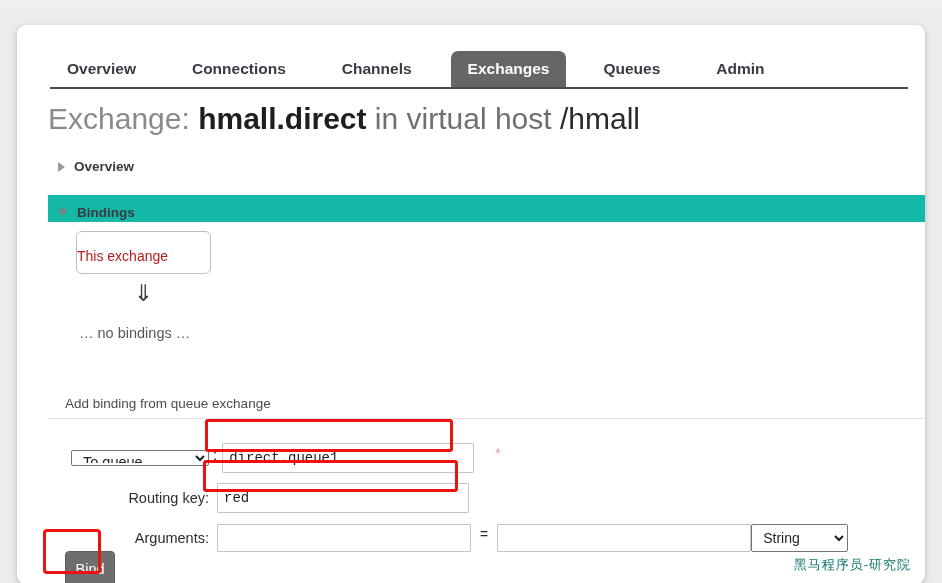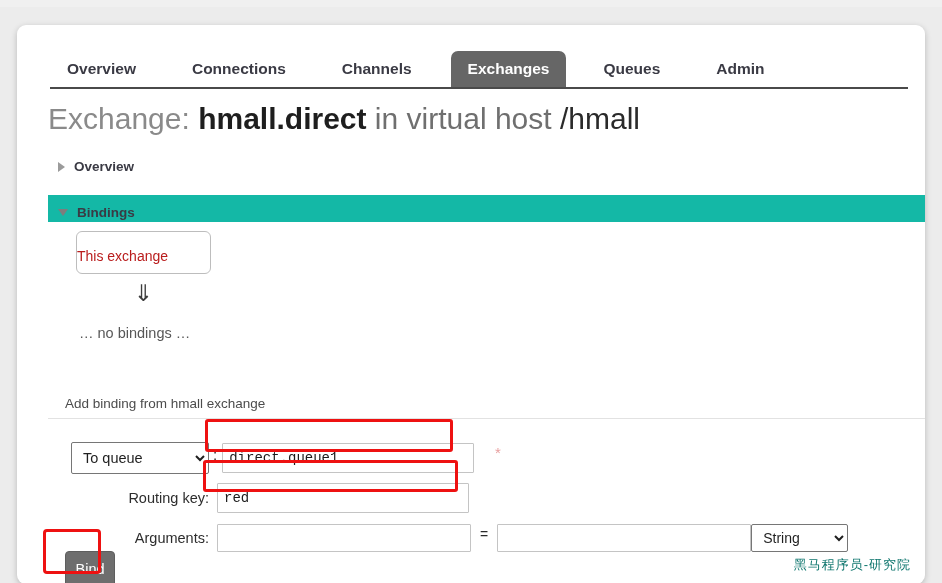--- a/index.html
+++ b/index.html
@@ -167,21 +167,21 @@
   #row-rkey  { left: 54px; top: 446px; height: 32px; align-items: center; }
   #row-args  { left: 54px; top: 482px; height: 40px; }
 
   select.sel {
     font-family: "Liberation Sans", sans-serif;
     font-size: 14.5px;
     color: #1f1f1f;
     background: #ffffff;
     border: 1px solid #767676;
     border-radius: 2px;
-    height: 32px;
+    height: 16px;
     padding: 2px 4px 2px 7px;
   }
   #dest-select { width: 138px; }
   #argtype-select { width: 97px; height: 28px; font-size: 14px; }
 
   .colon { font-size: 15px; color: #2a2a2a; margin: 0 5px 0 4px; }
 
   .row-label {
     font-size: 14.5px;
     color: #2d2d2d;
@@ -284,21 +284,21 @@
       <span class="tri tri-down"></span>
       <span class="section-label">Bindings</span>
     </div>
 
     <div class="exch-box">
       <span>This exchange</span>
     </div>
     <div class="down-arrow">⇓</div>
     <div class="no-bindings">… no bindings …</div>
 
-    <div class="form-caption">Add binding from hmall exchange</div>
+    <div class="form-caption">Add binding from queue exchange</div>
     <div class="form-rule"></div>
 
     <div class="form-row" id="row-queue">
       <select class="sel" id="dest-select">
         <option>To queue</option>
         <option>To exchange</option>
       </select>
       <span class="colon">:</span>
       <input class="txt" id="dest-input" type="text" value="direct.queue1" style="">
     </div>

